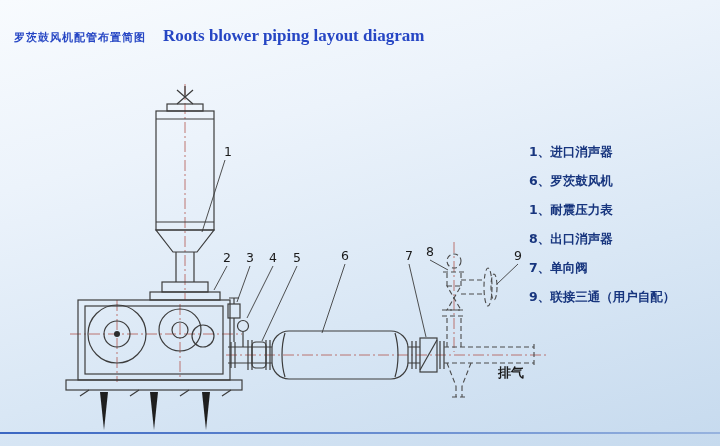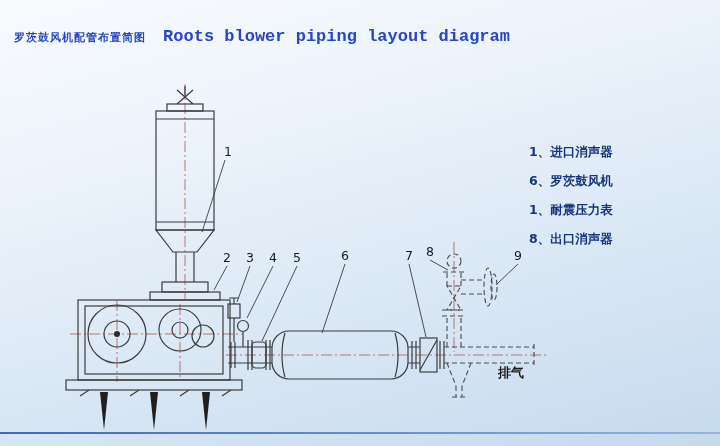--- a/index.html
+++ b/index.html
@@ -5,21 +5,21 @@
   html,body{margin:0;padding:0;background:#fff;}
   .page{
     position:relative;width:720px;height:446px;overflow:hidden;
     background:linear-gradient(165deg,#f8fbfe 0%,#ecf3fb 30%,#d9e7f5 65%,#c6daee 100%);
     font-family:"DejaVu Sans","Liberation Sans",sans-serif;
   }
   .header{position:absolute;left:14px;top:26px;white-space:nowrap;}
   .title-cn{font-weight:bold;font-size:11px;color:#2646c4;letter-spacing:1px;
     font-family:Liberation Sans, sans-serif;}
   .title-en{font-weight:bold;font-size:17px;color:#2646c4;margin-left:12px;
-    font-family:Liberation Mono, monospace;margin-top:40px;}
+    font-family:Liberation Serif, serif;margin-top:40px;}
   .diagram{position:absolute;left:0;top:0;}
   .legend{position:absolute;left:529px;top:142px;margin:0;padding:0;list-style:none;}
   .legend li{height:29px;line-height:20px;font-weight:bold;font-size:12.5px;
     color:#17357e;white-space:nowrap;}
   .bottom-rule{position:absolute;left:0;right:0;bottom:12px;height:2px;
     background:linear-gradient(90deg,#3b67c2 0%,#6e92d2 60%,#97b3de 100%);}
   
   .ln{fill:none;stroke:#3c3c3c;stroke-width:1.2;}
   .dash{fill:none;stroke:#4a4a4a;stroke-width:1.1;stroke-dasharray:5 3;}
   .cl{fill:none;stroke:#b2554e;stroke-width:0.8;stroke-dasharray:11 3 2 3;}
@@ -160,16 +160,18 @@
     </g>
 
     <text class="exhaust" x="498" y="377">排气</text>
   </svg>
 
   <ul class="legend">
     <li>1、进口消声器</li>
     <li>6、罗茨鼓风机</li>
     <li>1、耐震压力表</li>
     <li>8、出口消声器</li>
+    <li>7、单向阀</li>
+    <li>9、联接三通（用户自配）</li>
   </ul>
 
   <div class="bottom-rule"></div>
 </div>
 
 </body></html>

